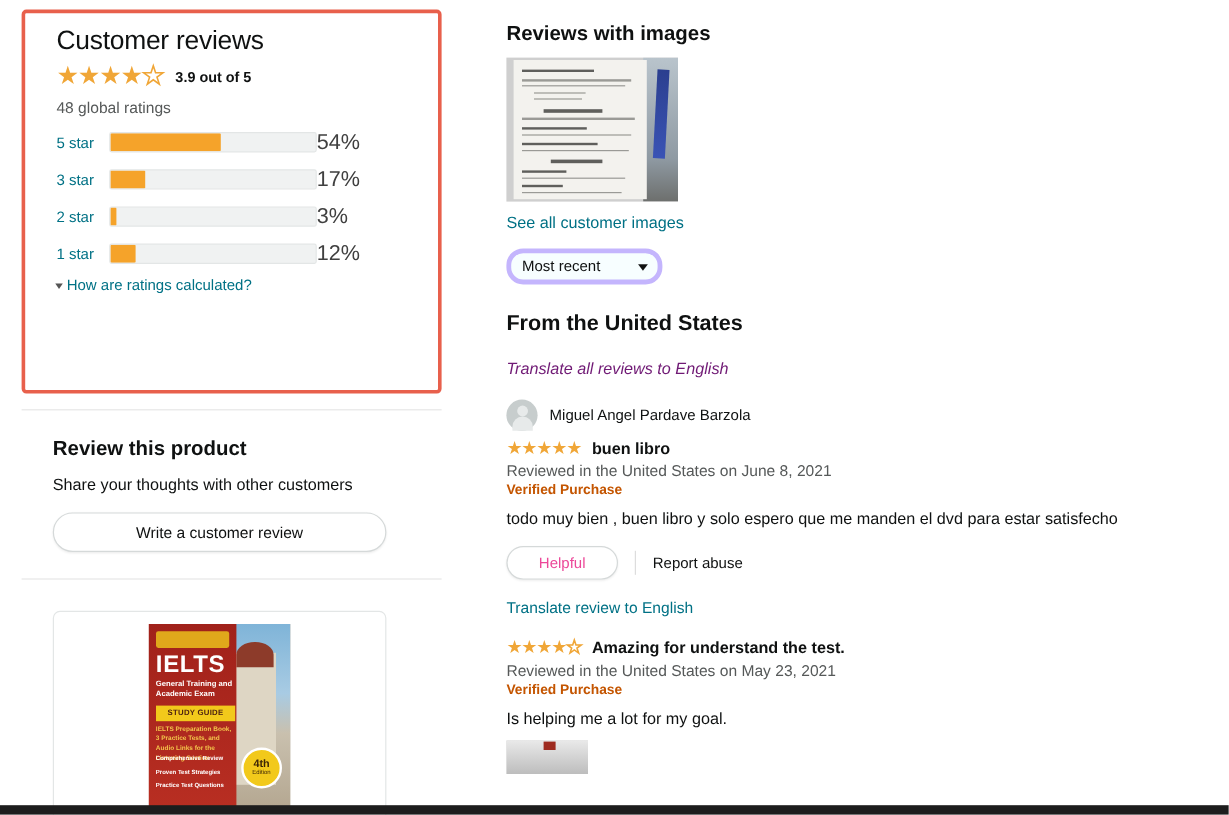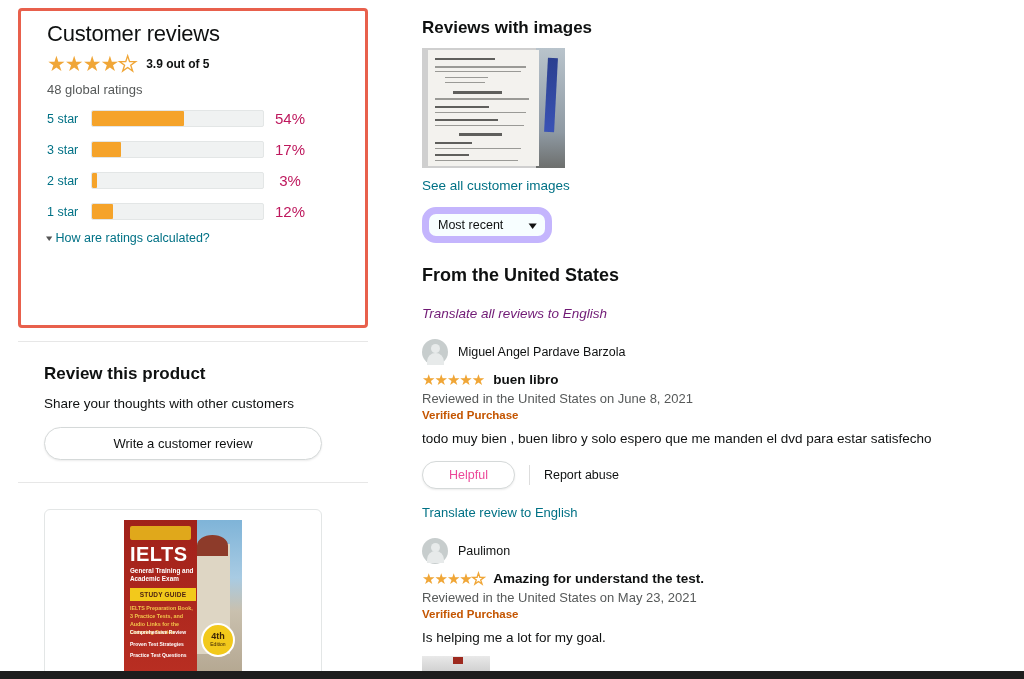--- a/index.html
+++ b/index.html
@@ -40,21 +40,21 @@
 
   .hist { margin-top:12px; }
   .hist-row { display:flex; align-items:center; height:19px; margin-bottom:12px; }
   .hist-label { width:44px; font-size:12.5px; color:#007185; }
   .bar-track {
     width:173px; height:17px; background:#F0F2F2;
     border:1px solid #E3E6E6; border-radius:2px; overflow:hidden;
     position:relative;
   }
   .bar-fill { height:100%; background:#F5A32A; border-radius:1px; }
-  .hist-pct { width:52px; text-align:center; font-size:15px; color:#be185d; }
+  .hist-pct { width:52px; text-align:left; font-size:18px; color:#404040; }
 
   .how-calc { font-size:12.5px; color:#007185; margin-top:-2px; display:flex; align-items:center; gap:4px;}
   .chev-small { font-size:9px; color:#555; transform:scaleX(1.4); }
 
   .divider { height:1px; background:#E7E7E7; margin:0; }
 
   .sec-review { padding:0 8px 0 26px; }
   .sec-title { font-size:17px; font-weight:700; margin-top:22px; }
   .sec-sub { font-size:13.5px; color:#0F1111; margin-top:12px; }
   .btn-write {
@@ -130,21 +130,21 @@
   }
   .img-thumb .rt { position:absolute; right:0; top:0; width:20%; height:100%;
     background:linear-gradient(180deg,#b9c4cc,#8f9aa3 70%,#6d6f6d); }
   .img-thumb .ln { position:absolute; background:#9a9a96; height:1.5px; left:9%; }
   .img-thumb .hd { position:absolute; background:#5f5f5c; height:2.5px; left:9%; }
 
   .see-all { display:block; margin-top:10px; font-size:13.5px; color:#007185; }
 
   .sortbox {
     margin-top:14px; display:inline-flex; align-items:center; justify-content:space-between;
-    width:130px; padding:4px 9px; border:7px solid #c4b5fd; border-radius:14px;
+    width:130px; padding:4px 9px; border:4px solid #c4b5fd; border-radius:14px;
     background:#F7FEFF; font-size:12.5px; color:#0F1111;
   }
   .sortbox .chev { font-size:11px; color:#111; transform:scaleX(1.5); }
 
   .from-title { font-size:18px; font-weight:700; margin-top:22px; }
   .translate-all { display:block; margin-top:20px; font-size:13.5px; color:#701a75;font-style:italic; }
 
   .review { margin-top:18px; }
   .rev-head { display:flex; align-items:center; gap:10px; }
   .avatar {
@@ -348,27 +348,20 @@
       <div class="rev-actions">
         <div class="btn-helpful">Helpful</div>
         <div class="vsep"></div>
         <div class="report">Report abuse</div>
       </div>
       <div class="translate-rev">Translate review to English</div>
     </div>
 
     
     <div class="review">
-      <div class="rev-head">
-        <div class="avatar">
-          <div class="head"></div>
-          <div class="body"></div>
-        </div>
-        <span class="rev-name">Paulimon</span>
-      </div>
       <div class="rev-title-row">
         <span class="stars" id="rev1-stars">
             <span class="star">★</span>
             <span class="star">★</span>
             <span class="star">★</span>
             <span class="star">★</span>
             <span class="star empty">★</span>
           </span>
         <span class="rev-title">Amazing for understand the test.</span>
       </div>

